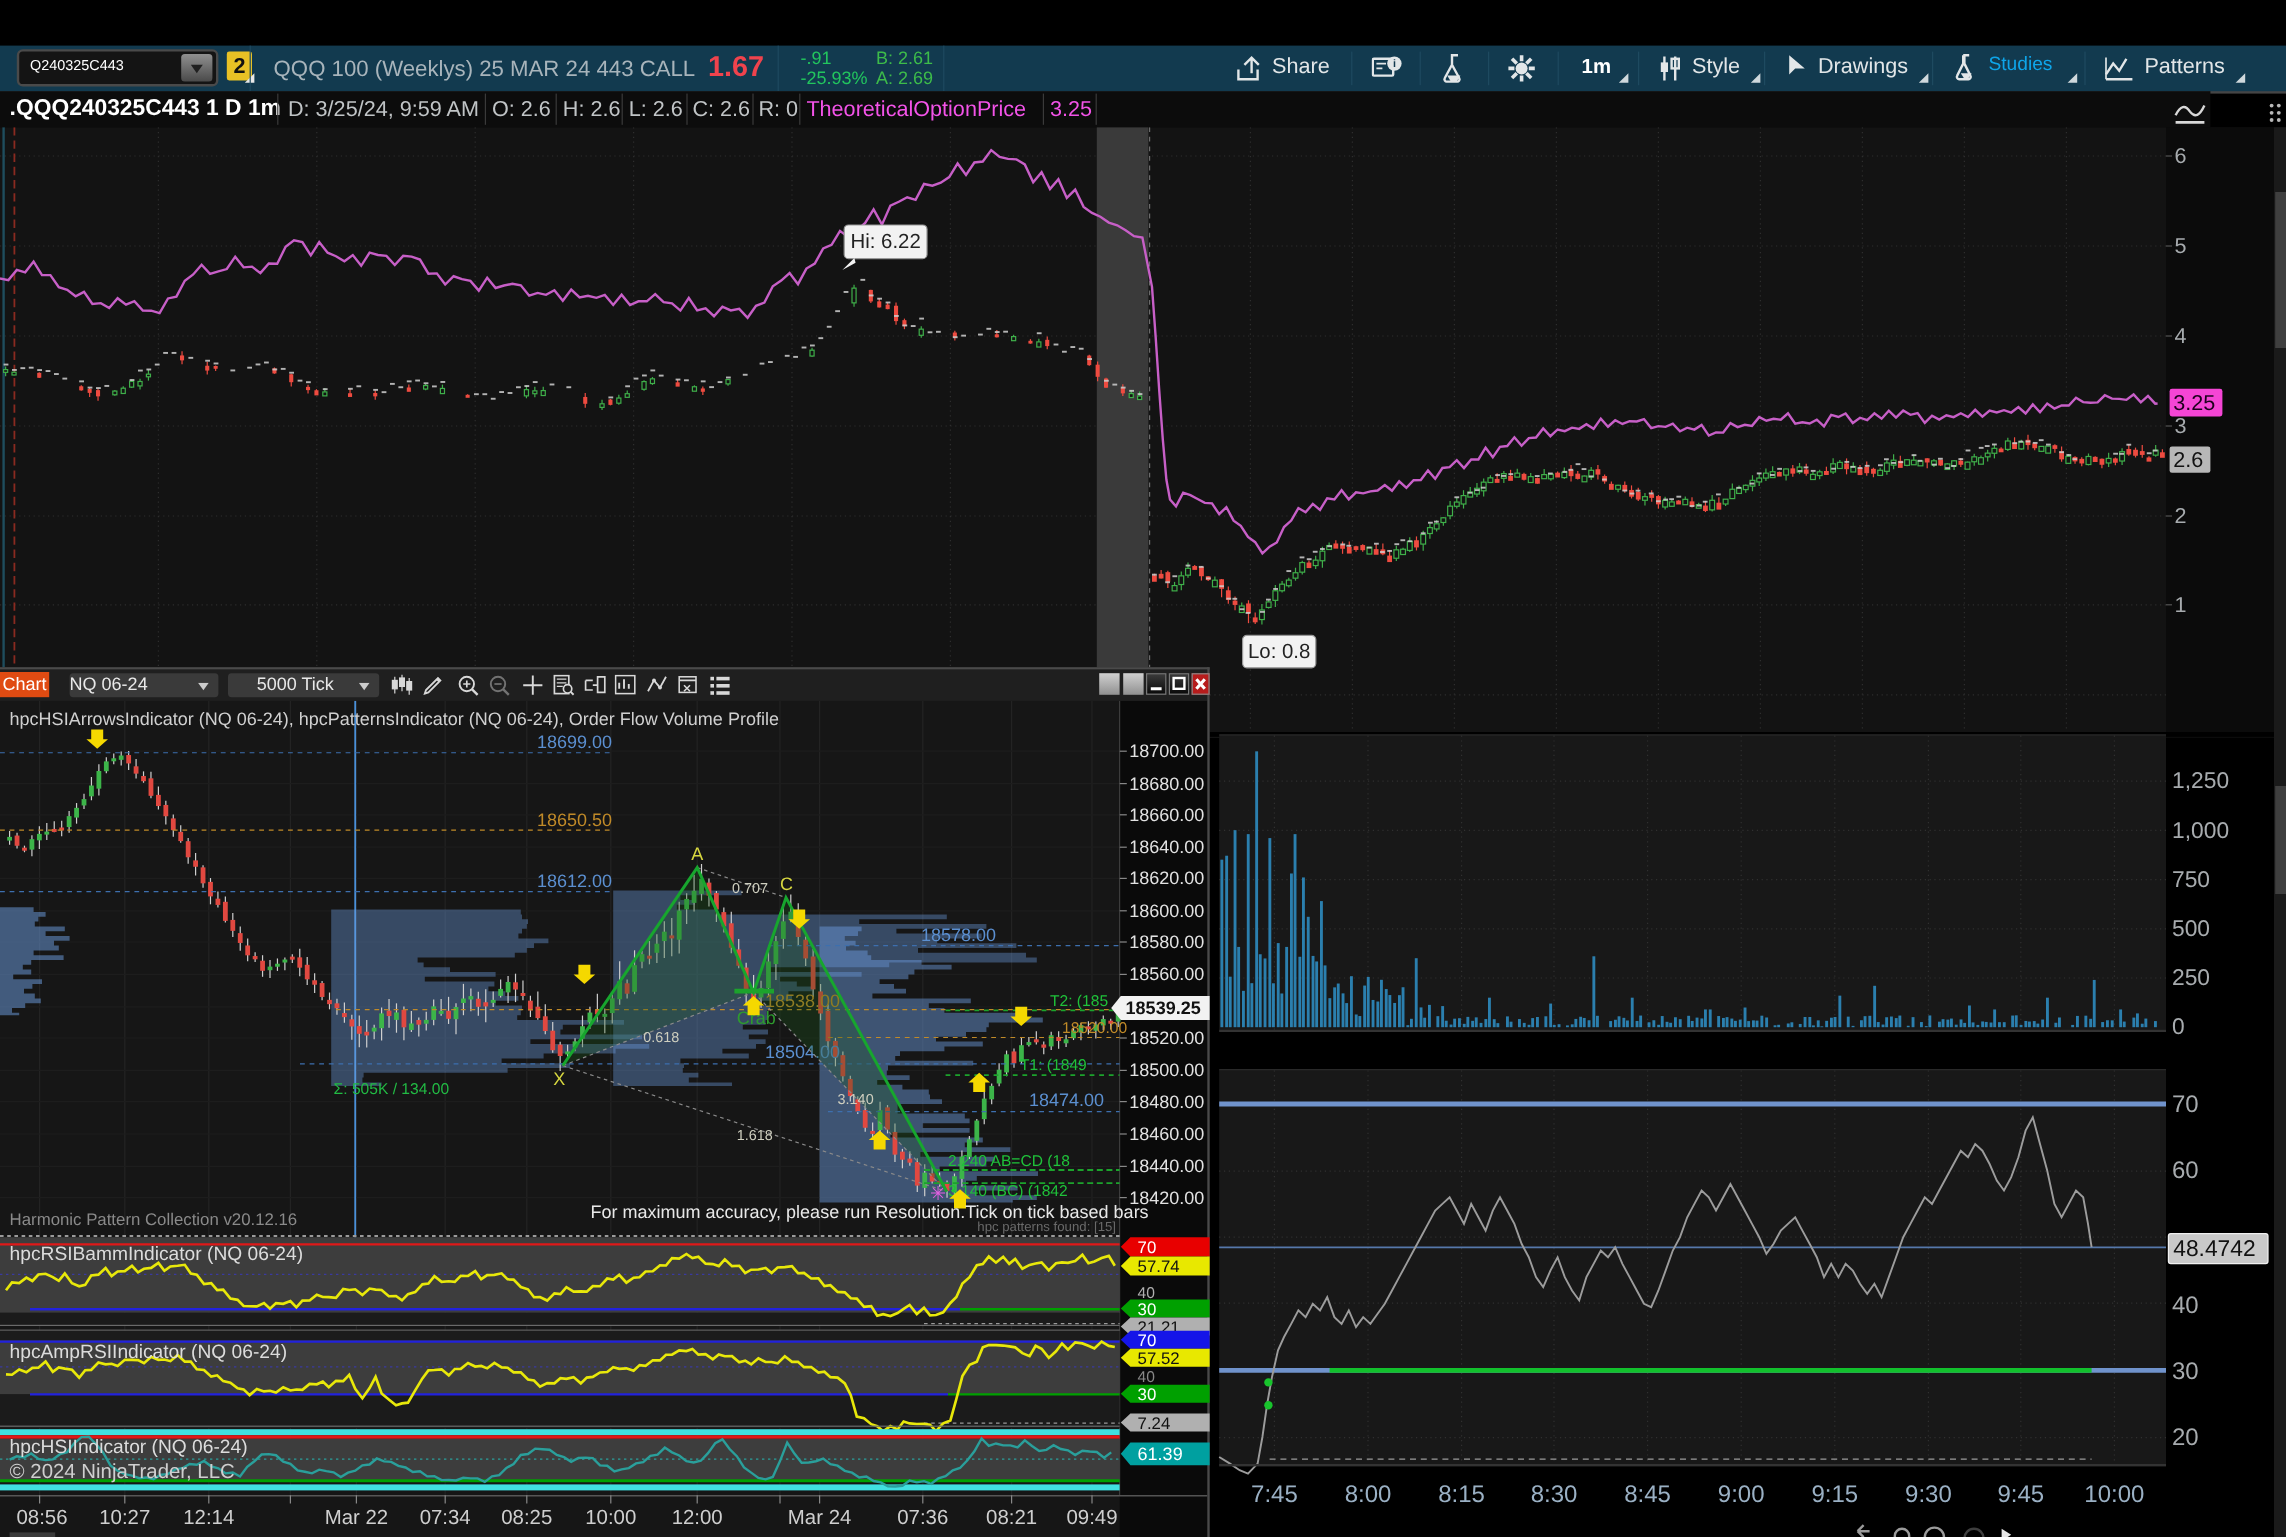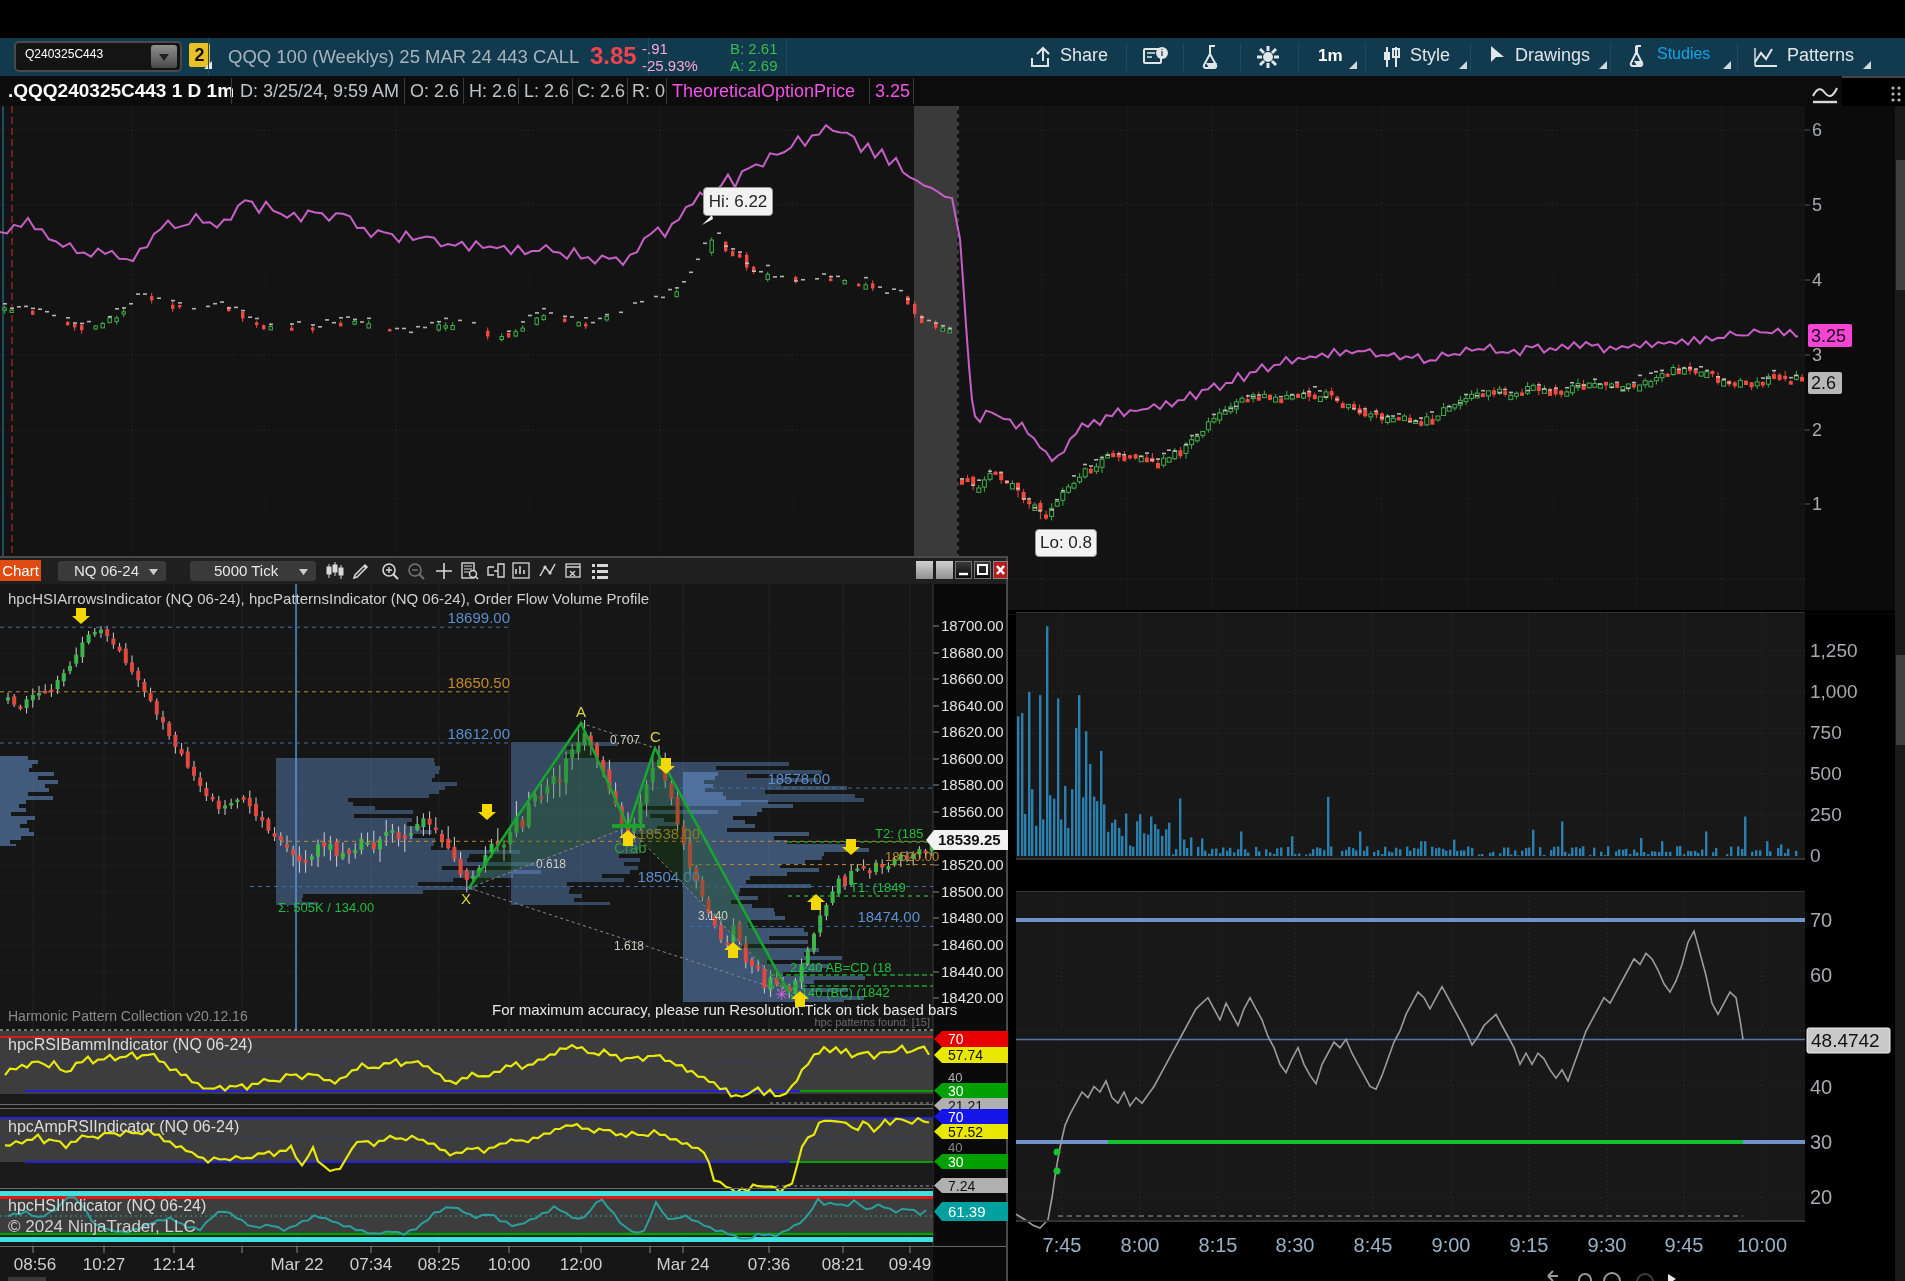--- a/index.html
+++ b/index.html
@@ -1538,23 +1538,23 @@
    <div class="abs" style="left:135px;top:2px;width:26px;height:23px;background:linear-gradient(#909090,#4a4a4a);border-radius:3px;"><svg width="26" height="23">
           <path d="M8 9 h10 l-5 7 z" fill="#202020"></path>
         </svg></div>
  </div>
  <div class="abs" style="left:189px;top:5px;width:21px;height:24px;background:#e8c125;border-radius:2px;color:#111;font-size:18px;font-weight:bold;text-align:center;line-height:24px">2</div>
  <svg class="abs" style="left:203px;top:22px" width="10" height="10">
       <path d="M9 1 v8 h-8 z" fill="#e8e8e8"></path>
     </svg>
  <div class="abs" style="left:208px;top:0;width:1px;height:38px;background:#1e4a60"></div>
  <span class="abs" style="left:228px;top:8px;color:#a8b4bb;font-size:18.5px">QQQ 100 (Weeklys) 25 MAR 24 443 CALL</span>
- <span class="abs" style="left:590px;top:4px;color:#f0434d;font-size:24px;font-weight:bold">3.85</span>
+ <span class="abs" style="left:590px;top:4px;color:#f0434d;font-size:24px;font-weight:bold">1.67</span>
  <div class="abs" style="left:648px;top:0;width:1px;height:38px;background:#1e4a60"></div>
- <div class="abs" style="left:642px;top:2px;color:#f9a8d4;font-size:15px;line-height:17px">-.91<br>-25.93%</div>
+ <div class="abs" style="left:667px;top:2px;color:#22c55e;font-size:15px;line-height:17px">-.91<br>-25.93%</div>
  <div class="abs" style="left:730px;top:2px;color:#3dbb4a;font-size:15px;line-height:17px">B: 2.61<br>A: 2.69</div>
  <div class="abs" style="left:786px;top:0;width:1px;height:38px;background:#1e4a60"></div>
 
  <svg class="abs" style="left:1030px;top:8px" width="24" height="22">
       <path d="M3 12 v8 h16 v-8 M8 8 l6 -6 6 6 M14 2 v13" stroke="#e2e6e8" stroke-width="2" fill="none" transform="translate(-1,0)"></path>
     </svg>
  <span class="abs" style="left:1060px;top:7px;color:#e2e6e8;font-size:18px">Share</span>
  <div class="abs" style="left:1126px;top:5px;width:1px;height:28px;background:#1e4a60"></div>
  <svg class="abs" style="left:1143px;top:8px" width="26" height="22">
       <rect x="1" y="3" width="17" height="14" rx="1" stroke="#e2e6e8" stroke-width="2" fill="none"></rect>
@@ -1660,21 +1660,21 @@
  <span class="abs" style="left:875px;top:5px;color:#f353e8">3.25</span>
  <div class="abs" style="left:913px;top:2px;width:1px;height:26px;background:#3a3a3a"></div>
  <svg class="abs" style="left:1811px;top:6px" width="28" height="22">
       <path d="M2 14 q6 -12 12 -3 q6 8 12 -5" stroke="#d8d8d8" stroke-width="2" fill="none"></path>
       <line x1="2" y1="20" x2="26" y2="20" stroke="#d8d8d8" stroke-width="2.4"></line>
     </svg>
 </div>
 
 <div class="abs" style="left:0;top:558px;width:1006px;height:26px;background:#1f1f1f;">
  <div class="abs" style="left:0;top:2px;width:41px;height:21px;background:#e04b12;color:#fff;font-size:15px;text-align:center;line-height:21px">Chart</div>
- <div class="abs" style="left:58px;top:3px;width:108px;height:20px;background:#3a3a3a;border-radius:3px;color:#e8e8e8;font-size:15px;line-height:20px;padding-left:16px">NQ 06-24<svg width="11" height="8" style="position:absolute;right:6px;top:8px">
+ <div class="abs" style="left:58px;top:3px;width:124px;height:20px;background:#3a3a3a;border-radius:3px;color:#e8e8e8;font-size:15px;line-height:20px;padding-left:0">NQ 06-24<svg width="11" height="8" style="position:absolute;right:6px;top:8px">
         <path d="M0 0 h10 l-5 7 z" fill="#ccc" transform="scale(0.9)"></path>
       </svg></div>
  <div class="abs" style="left:190px;top:3px;width:126px;height:20px;background:#3a3a3a;border-radius:3px;color:#e8e8e8;font-size:15px;line-height:20px;padding-left:24px">5000 Tick<svg width="11" height="8" style="position:absolute;right:6px;top:8px">
         <path d="M0 0 h10 l-5 7 z" fill="#ccc" transform="scale(0.9)"></path>
       </svg></div>
  <svg class="abs" style="left:325px;top:4px" width="20" height="18">
       <g stroke="#d8d8d8">
         <line x1="4" y1="2" x2="4" y2="16" stroke-width="1"></line>
         <rect x="2" y="5" width="4" height="7" fill="#d8d8d8"></rect>
         <line x1="10" y1="0" x2="10" y2="14" stroke-width="1"></line>

